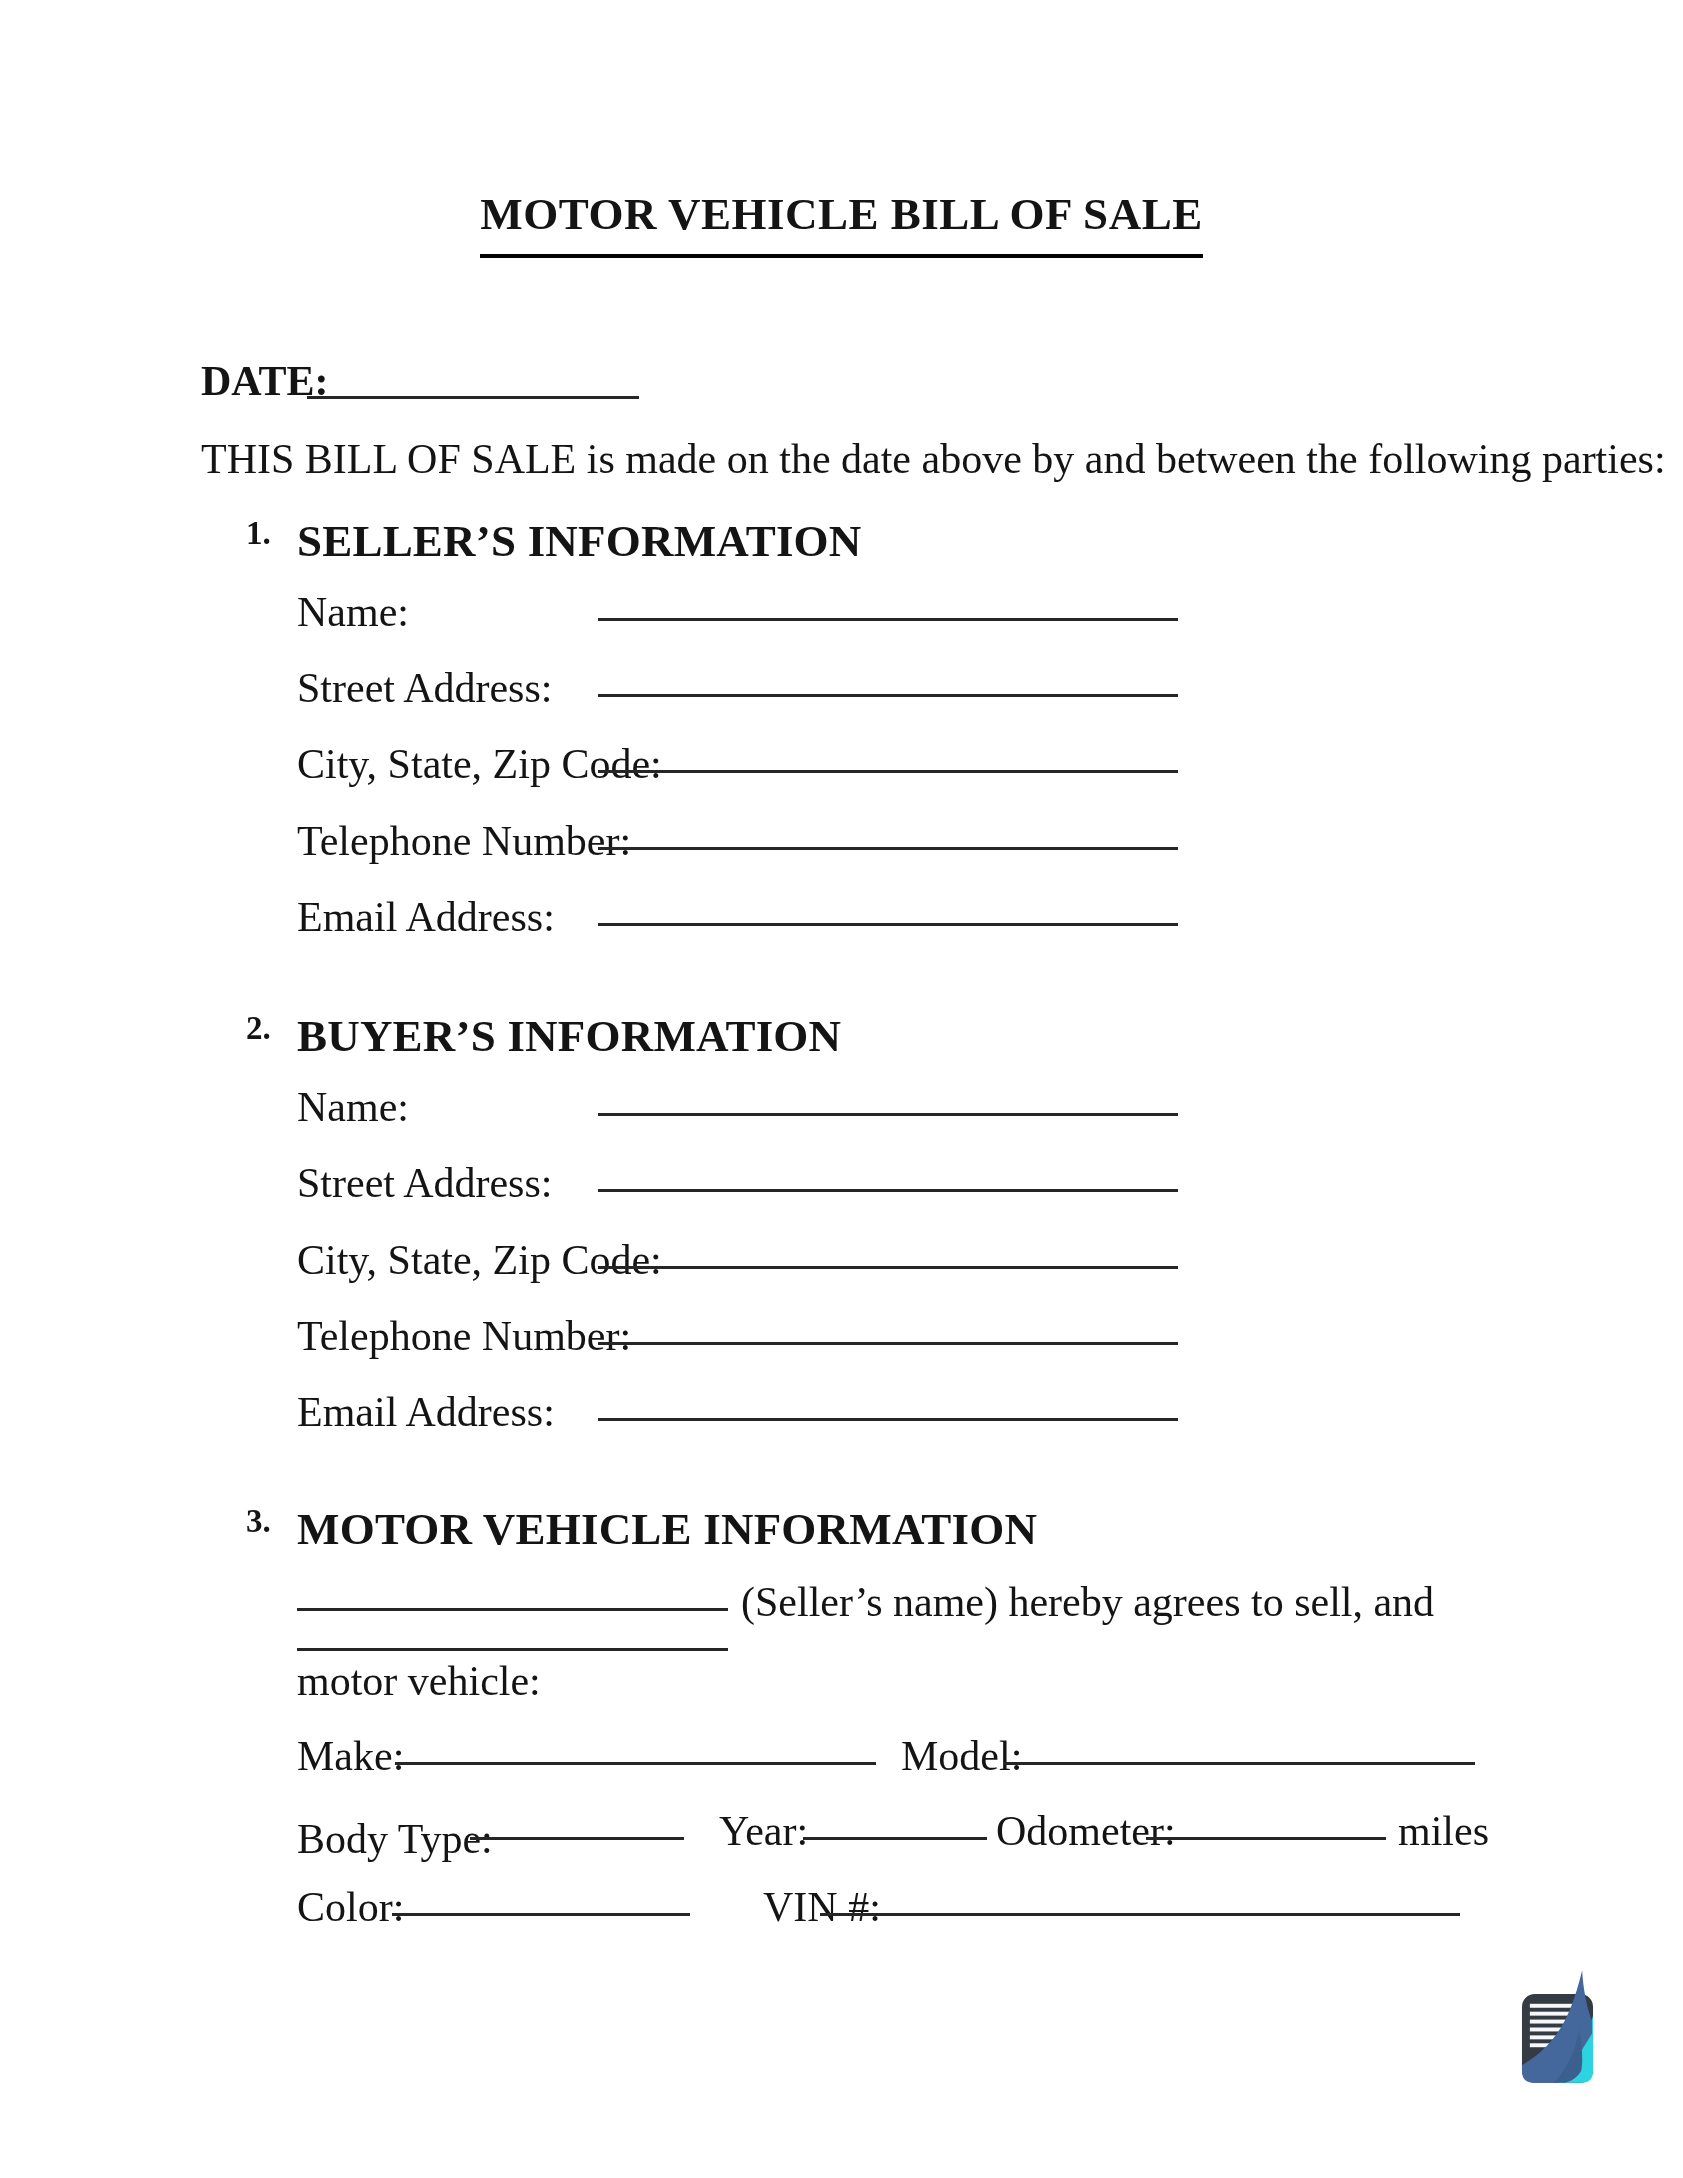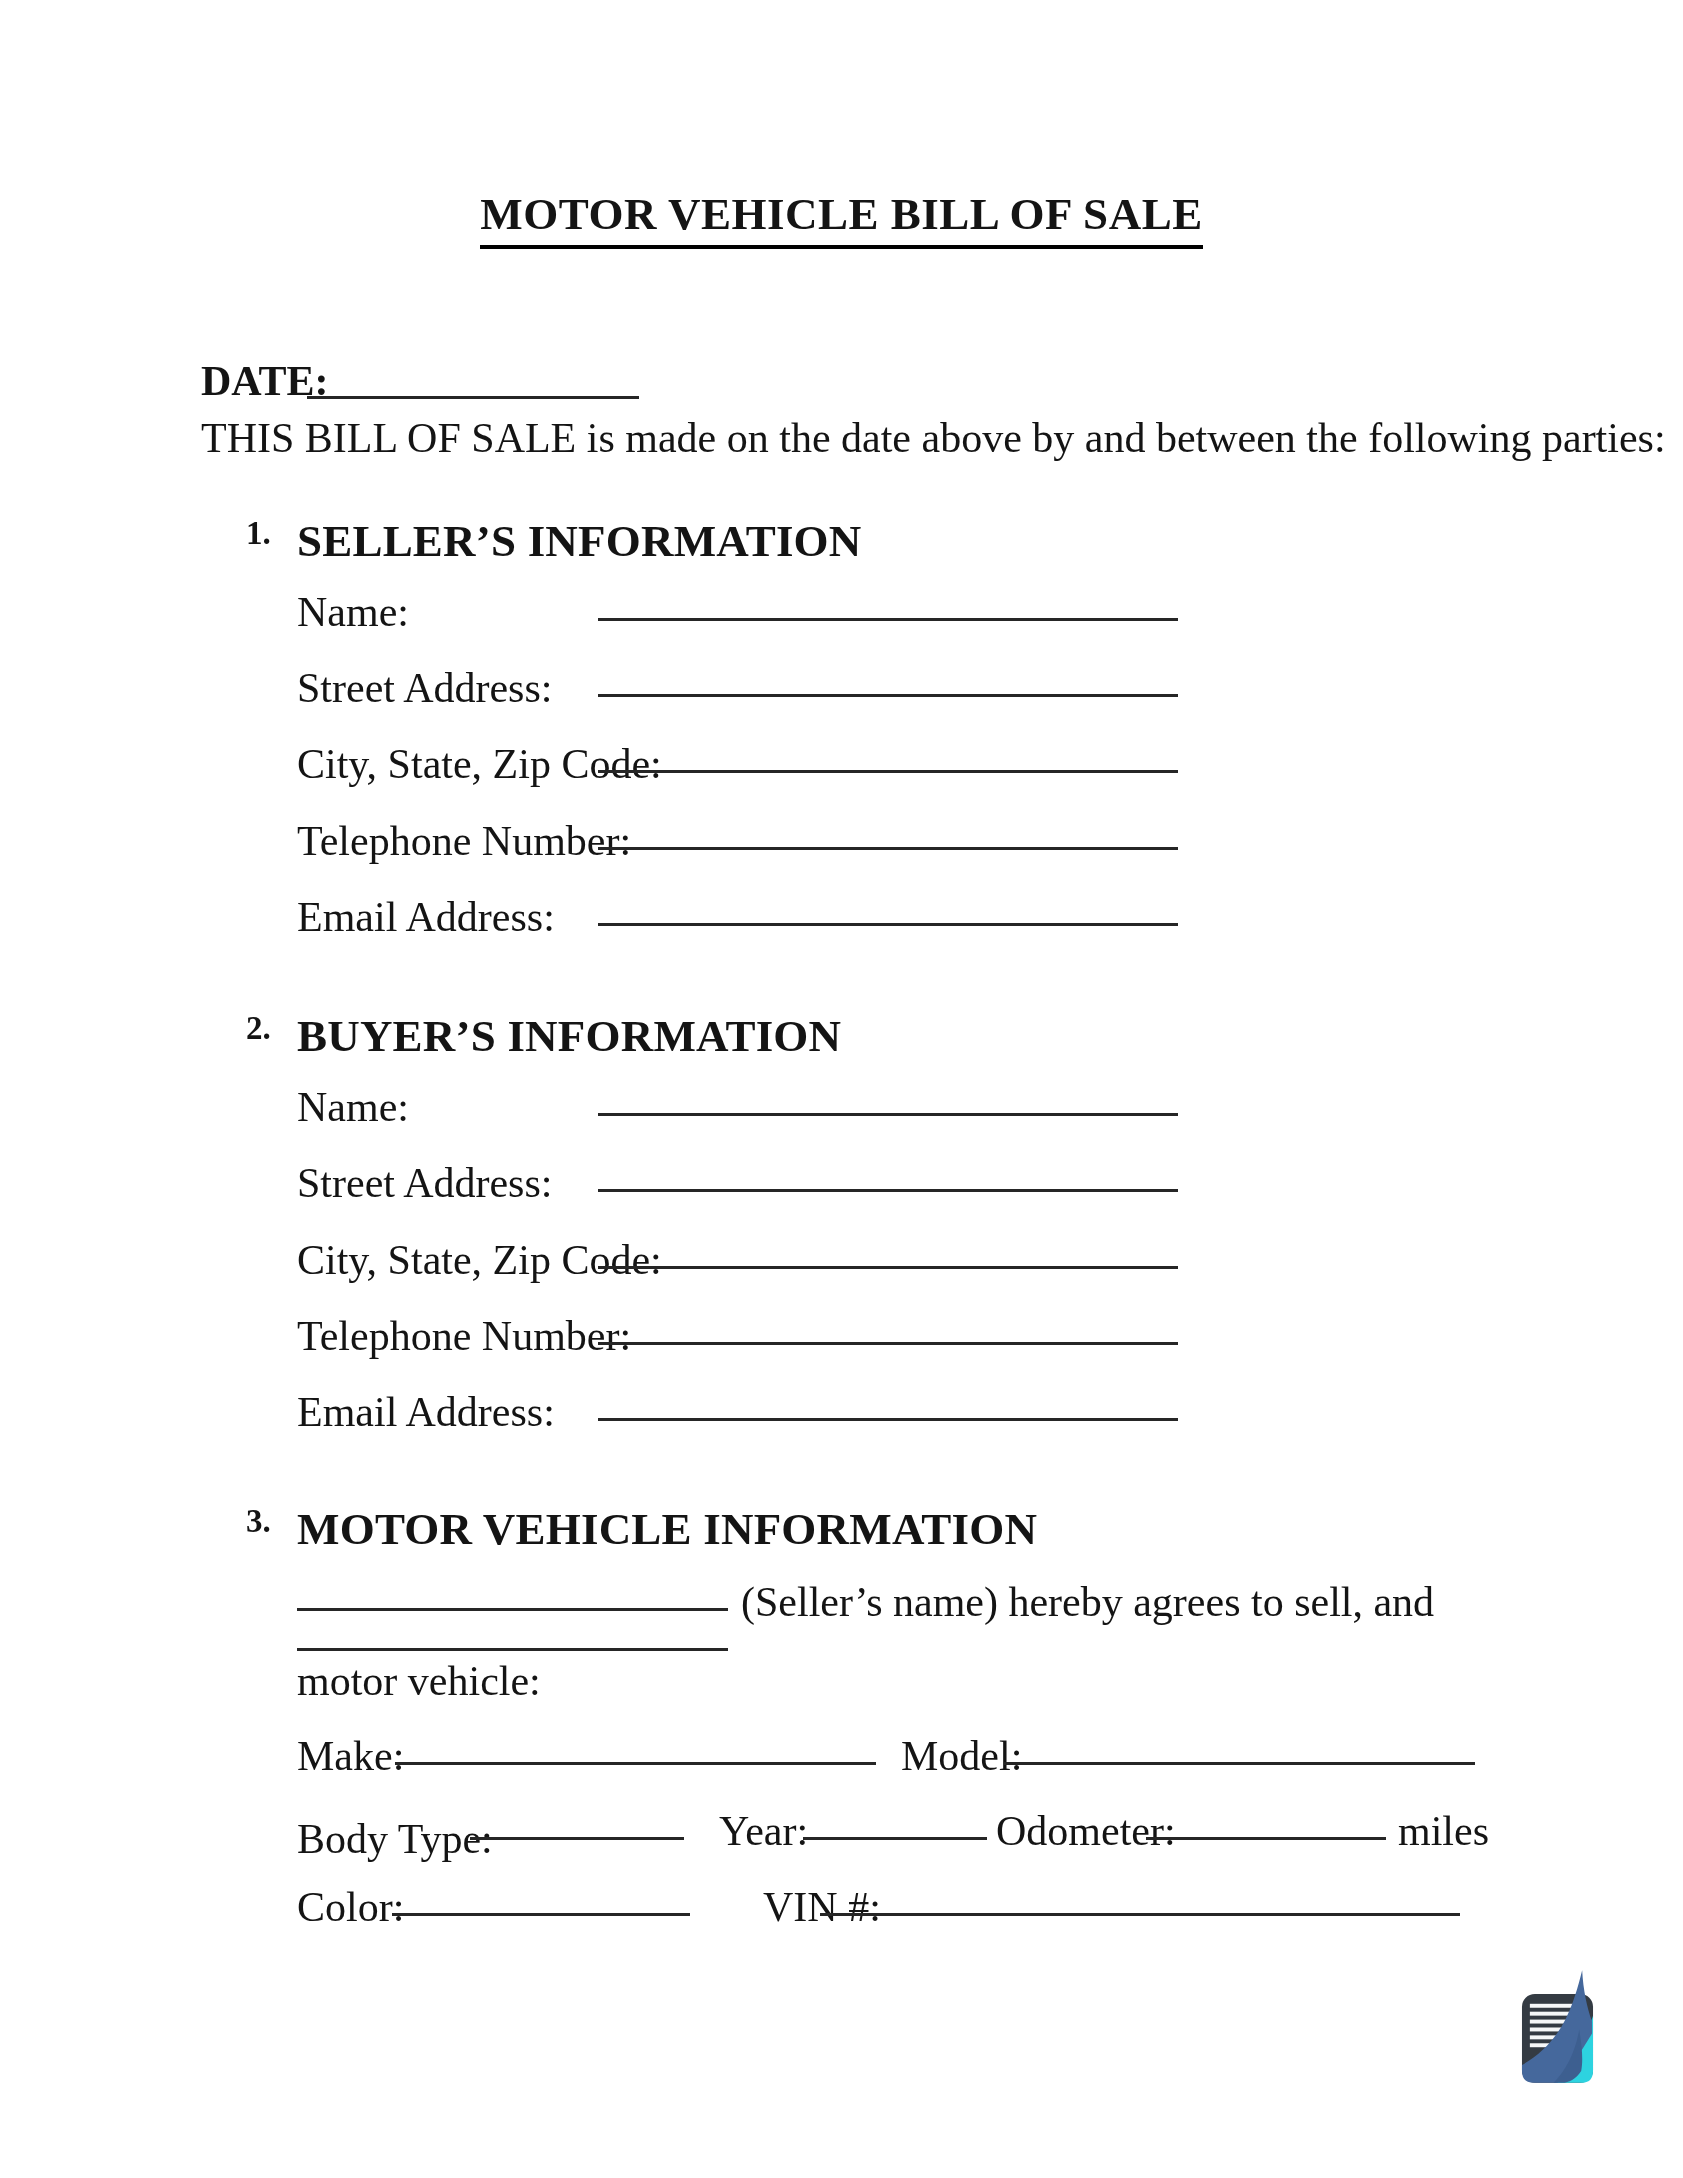--- a/index.html
+++ b/index.html
@@ -13,21 +13,21 @@
     overflow:hidden;
   }
   .abs{position:absolute;}
   .title-wrap{left:0;right:0;top:188px;text-align:center;}
   .title{
     display:inline-block;
     font-size:45px;
     font-weight:bold;
     letter-spacing:0.5px;
     border-bottom:4px solid #000;
-    padding-bottom:5px;
+    padding-bottom:14px;
     white-space:nowrap;
   }
   .txt{font-size:42px;line-height:40px;white-space:nowrap;}
   .bold{font-weight:bold;}
   .line{
     border-bottom:3px solid #262626;
     height:26px;
   }
   .sec-num{font-size:33px;font-weight:bold;}
   .sec-title{font-size:45px;font-weight:bold;letter-spacing:0.2px;}
@@ -37,21 +37,21 @@
 
 <div class="page">
 
   <div class="abs title-wrap">
     <span class="title">MOTOR VEHICLE BILL OF SALE</span>
   </div>
 
   <span class="abs txt bold" style="left:201px;top:361px;">DATE:</span>
   <div class="abs line" style="left:307px;top:370px;width:332px;"></div>
 
-  <span class="abs txt" style="left:201px;top:418px;text-align:right;">THIS BILL OF SALE is made on the date above by and between the following parties:</span>
+  <span class="abs txt" style="left:201px;top:439px;text-align:right;">THIS BILL OF SALE is made on the date above by and between the following parties:</span>
 
   <span class="abs sec-num" style="left:246px;top:515px;">1.</span>
   <span class="abs sec-title" style="left:297px;top:515px;">SELLER’S INFORMATION</span>
 
   <span class="abs txt" style="left:297px;top:592px;">Name:</span>
   <div class="abs line" style="left:598px;top:592px;width:580px;"></div>
 
   <span class="abs txt" style="left:297px;top:668px;">Street Address:</span>
   <div class="abs line" style="left:598px;top:668px;width:580px;"></div>
 

